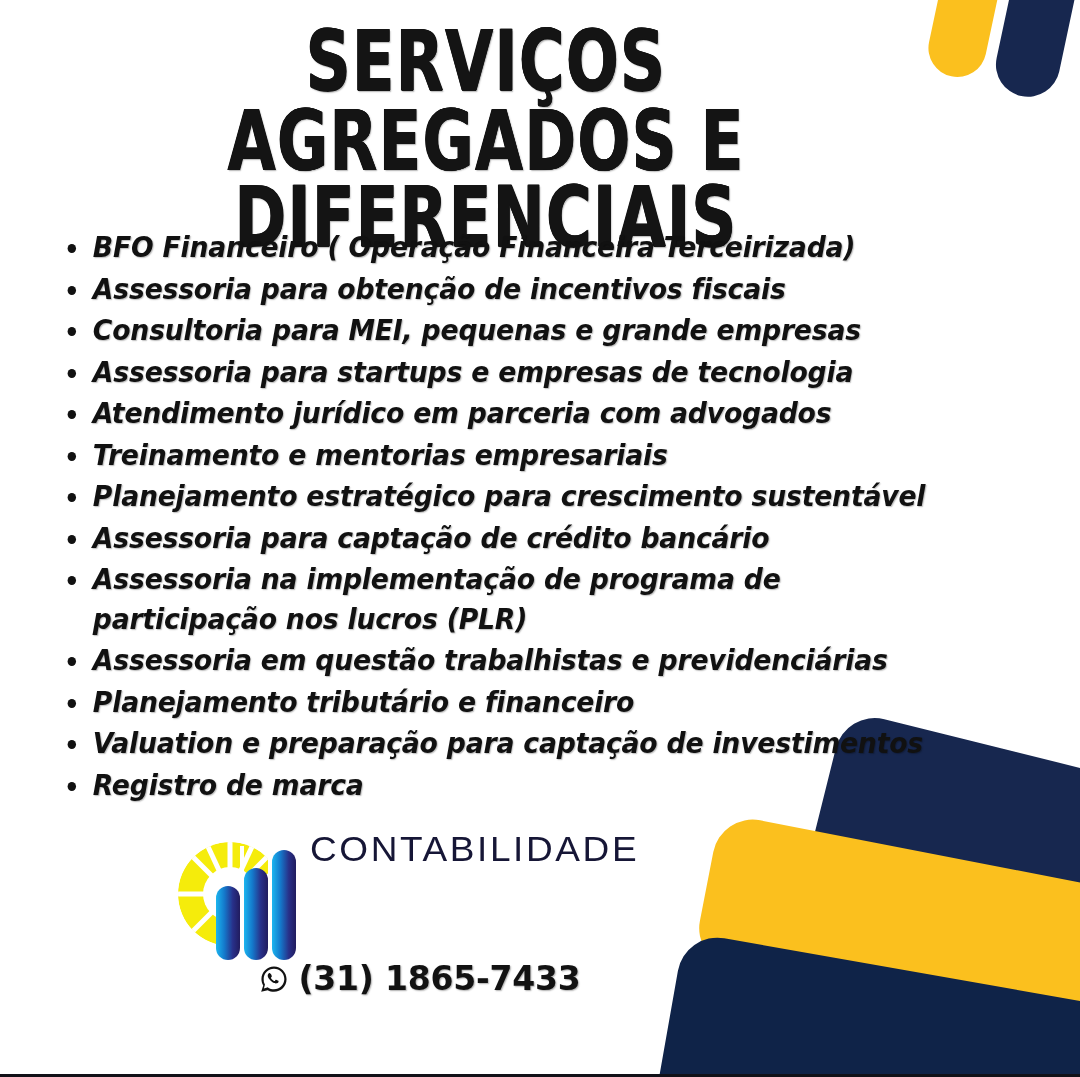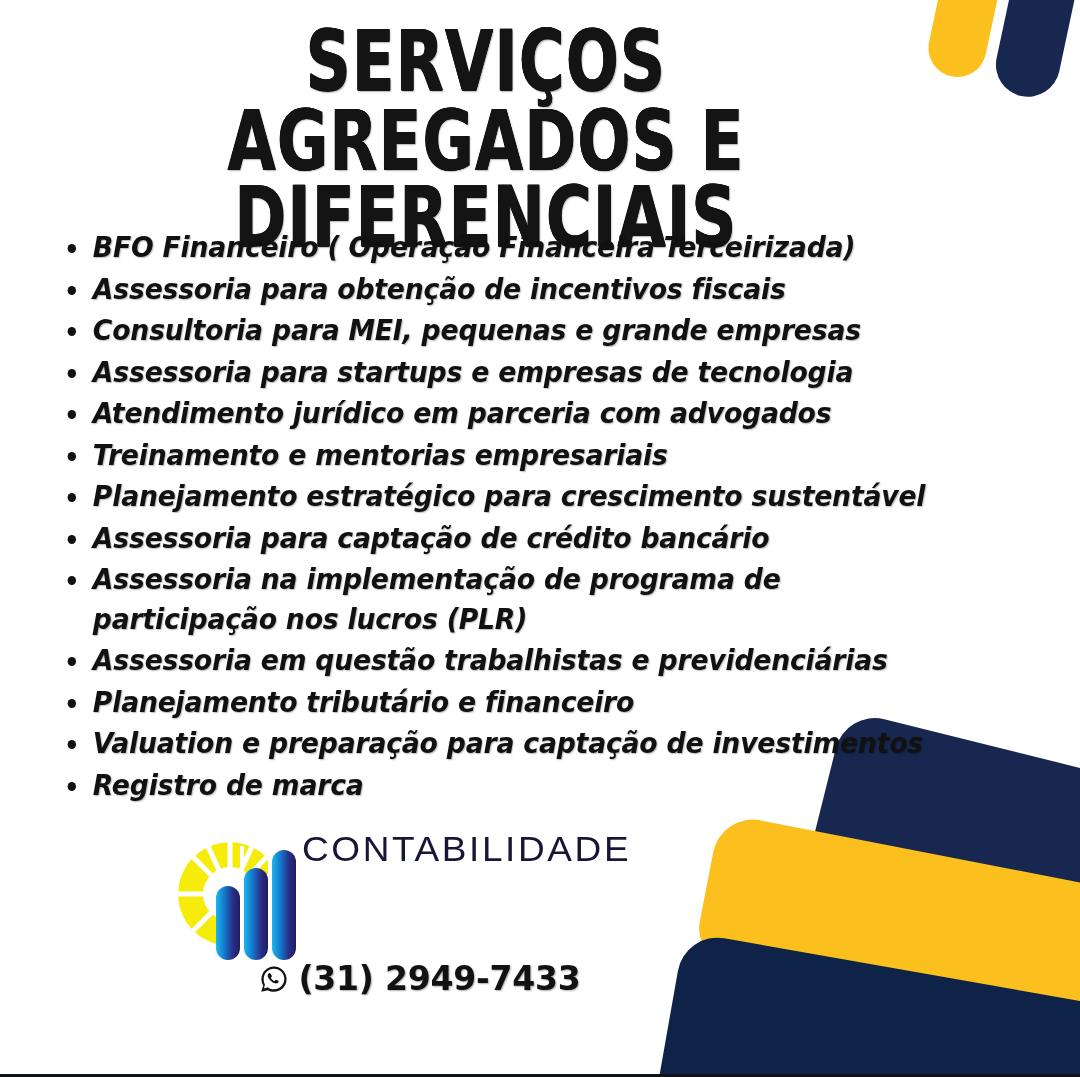--- a/index.html
+++ b/index.html
@@ -132,21 +132,21 @@
   .logo-block {
     position:absolute;
     left:178px; top:828px;
     width:560px; height:132px;
     z-index:5;
     display:flex;
     align-items:flex-start;
   }
   .logo-mark { width:124px; height:132px; flex:0 0 124px; }
   .logo-words {
-    margin-left:0;
+    margin-left:8px;
     padding-top:4px;
     display:flex;
     flex-direction:column;
     align-items:flex-start;
   }
   .logo-top {
     font-family:"Liberation Sans", sans-serif;
     font-weight:400;
     font-size:37px;
     line-height:38px;
@@ -274,16 +274,16 @@
     <div class="logo-words">
       <span class="logo-top">CONTABILIDADE</span>
     </div>
   </div>
 
   <div class="phone-block">
     <svg class="wa-icon" viewBox="0 0 32 32">
       <path d="M16 2.6C8.6 2.6 2.6 8.6 2.6 16c0 2.5.7 4.9 1.9 6.9L2.3 29.7l7-1.8c1.99 1.1 4.3 1.7 6.7 1.7 7.4 0 13.4-6 13.4-13.4S23.4 2.6 16 2.6zm0 24.3c-2.2 0-4.3-.6-6.1-1.7l-.45-.27-4.2 1.1 1.12-4.1-.3-.47A11 11 0 0 1 5 16C5 9.9 9.9 5 16 5s11 4.9 11 11-4.9 10.9-11 10.9z" fill="#121212"></path>
       <path d="M11.4 9.6c-.3 0-.8.1-1.1.5-.4.4-1 1-1 2.4 0 1.4 1 2.8 1.2 3 .15.2 2 3.2 4.9 4.4 2.4 1 2.9.8 3.4.75.5-.05 1.6-.65 1.85-1.3.25-.65.25-1.2.17-1.3-.07-.12-.27-.2-.57-.35-.3-.15-1.6-.8-1.85-.9-.25-.1-.43-.14-.6.12-.18.27-.7.9-.85 1.08-.15.18-.3.2-.57.07-.28-.14-1.15-.45-2.18-1.38-.78-.7-1.3-1.55-1.45-1.82-.14-.28-.01-.43.13-.57.13-.13.3-.35.45-.53.15-.18.2-.3.3-.5.1-.2.04-.38-.03-.53-.07-.15-.6-1.5-.83-2.02-.2-.45-.4-.4-.56-.4z" fill="#121212"></path>
     </svg>
-    <span class="phone-number">(31) 2949-7433</span>
+    <span class="phone-number">(31) 1865-7433</span>
   </div>
 
 </div>
 
 </body></html>

